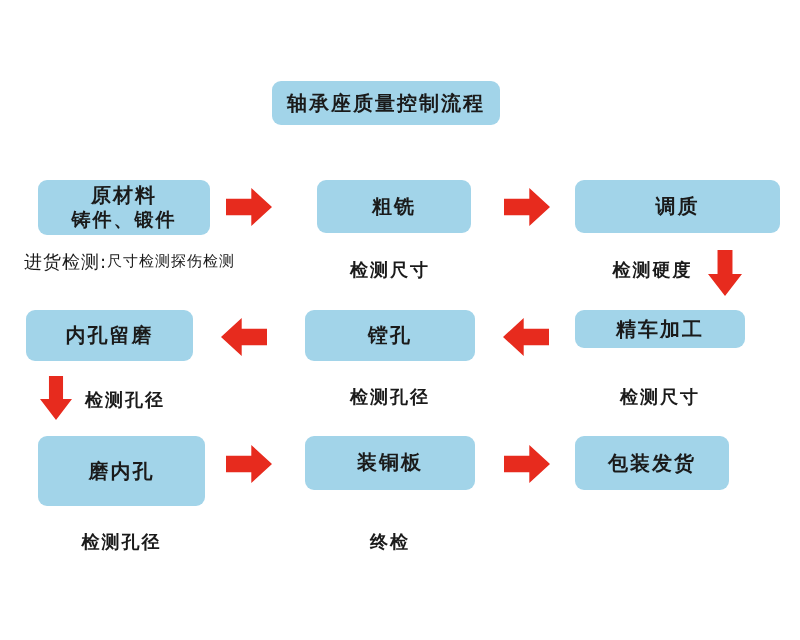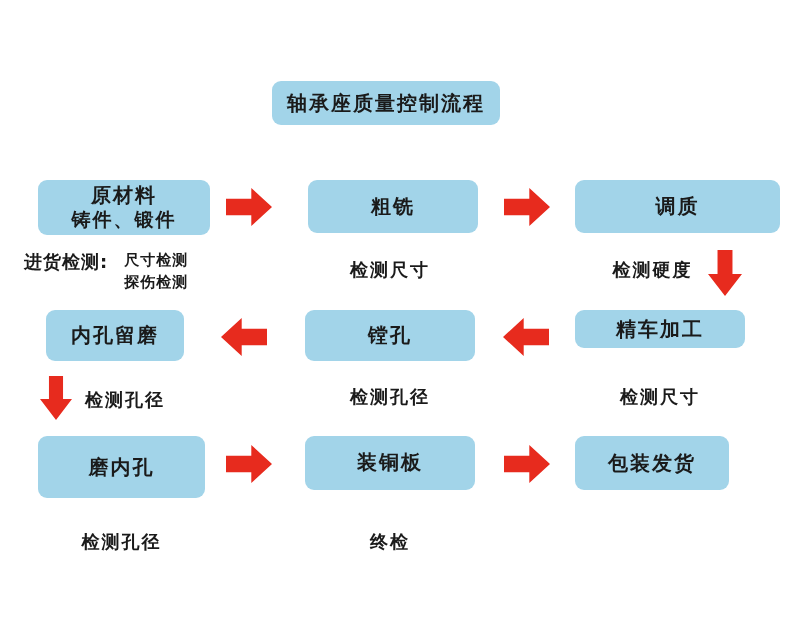--- a/index.html
+++ b/index.html
@@ -39,69 +39,69 @@
     letter-spacing:2px;
     text-align:center;
   }
   .arrow{position:absolute;background:var(--arrow-red);}
   .arrow.right{clip-path:polygon(0% 28%,55% 28%,55% 0%,100% 50%,55% 100%,55% 72%,0% 72%);}
   .arrow.left{clip-path:polygon(100% 28%,45% 28%,45% 0%,0% 50%,45% 100%,45% 72%,100% 72%);}
   .arrow.down{clip-path:polygon(28% 0%,72% 0%,72% 52%,100% 52%,50% 100%,0% 52%,28% 52%);}
   .incoming{
     position:absolute;
     display:flex;
-    font-weight:bold;
+    align-items:center;
+    font-weight:normal;
   }
   .incoming .head{font-size:18px;letter-spacing:1px;}
   .incoming .stack{
-    display:flex;flex-direction:column;
+    display:flex;flex-direction:row;
     font-size:15px;line-height:1.45;letter-spacing:1px;
     text-align:left;
-    margin-left:16px;
   }
 </style>
 </head>
 <body>
 
 <div class="canvas">
 
   <div class="node" style="left:272px;top:81px;width:228px;height:44px;font-size:20px;">轴承座质量控制流程</div>
 
   <div class="node" style="left:38px;top:180px;width:172px;height:55px;">
     <span>原材料</span>
     <span class="sub">铸件、锻件</span>
   </div>
   <div class="arrow right" style="left:226px;top:188px;width:46px;height:38px;"></div>
-  <div class="node" style="left:308px;top:180px;width:170px;height:53px;">粗铣</div>
+  <div class="node" style="left:317px;top:180px;width:154px;height:53px;">粗铣</div>
   <div class="arrow right" style="left:504px;top:188px;width:46px;height:38px;"></div>
   <div class="node" style="left:575px;top:180px;width:205px;height:53px;text-align:right;">调质</div>
 
   <div class="incoming" style="left:24px;top:250px;">
     <span class="head">进货检测:</span>
     <span class="stack">
       <span>尺寸检测</span>
       <span>探伤检测</span>
     </span>
   </div>
   <div class="lbl" style="left:305px;top:258px;width:170px;">检测尺寸</div>
   <div class="lbl" style="left:575px;top:258px;width:155px;">检测硬度</div>
   <div class="arrow down" style="left:708px;top:250px;width:34px;height:46px;"></div>
 
-  <div class="node" style="left:46px;top:310px;width:138px;height:51px;">内孔留磨</div>
+  <div class="node" style="left:26px;top:310px;width:167px;height:51px;">内孔留磨</div>
   <div class="arrow left" style="left:221px;top:318px;width:46px;height:38px;"></div>
   <div class="node" style="left:305px;top:310px;width:170px;height:51px;">镗孔</div>
   <div class="arrow left" style="left:503px;top:318px;width:46px;height:38px;"></div>
   <div class="node" style="left:575px;top:310px;width:170px;height:38px;">精车加工</div>
 
   <div class="arrow down" style="left:40px;top:376px;width:32px;height:44px;"></div>
   <div class="lbl" style="left:85px;top:388px;width:110px;text-align:left;">检测孔径</div>
   <div class="lbl" style="left:305px;top:385px;width:170px;">检测孔径</div>
   <div class="lbl" style="left:575px;top:385px;width:170px;">检测尺寸</div>
 
-  <div class="node" style="left:38px;top:436px;width:167px;height:62px;">磨内孔</div>
+  <div class="node" style="left:38px;top:436px;width:167px;height:70px;">磨内孔</div>
   <div class="arrow right" style="left:226px;top:445px;width:46px;height:38px;"></div>
   <div class="node" style="left:305px;top:436px;width:170px;height:54px;font-family:Liberation Mono, monospace;">装铜板</div>
   <div class="arrow right" style="left:504px;top:445px;width:46px;height:38px;"></div>
   <div class="node" style="left:575px;top:436px;width:154px;height:54px;">包装发货</div>
 
   <div class="lbl" style="left:38px;top:530px;width:167px;">检测孔径</div>
   <div class="lbl" style="left:305px;top:530px;width:170px;">终检</div>
 
 </div>
 

